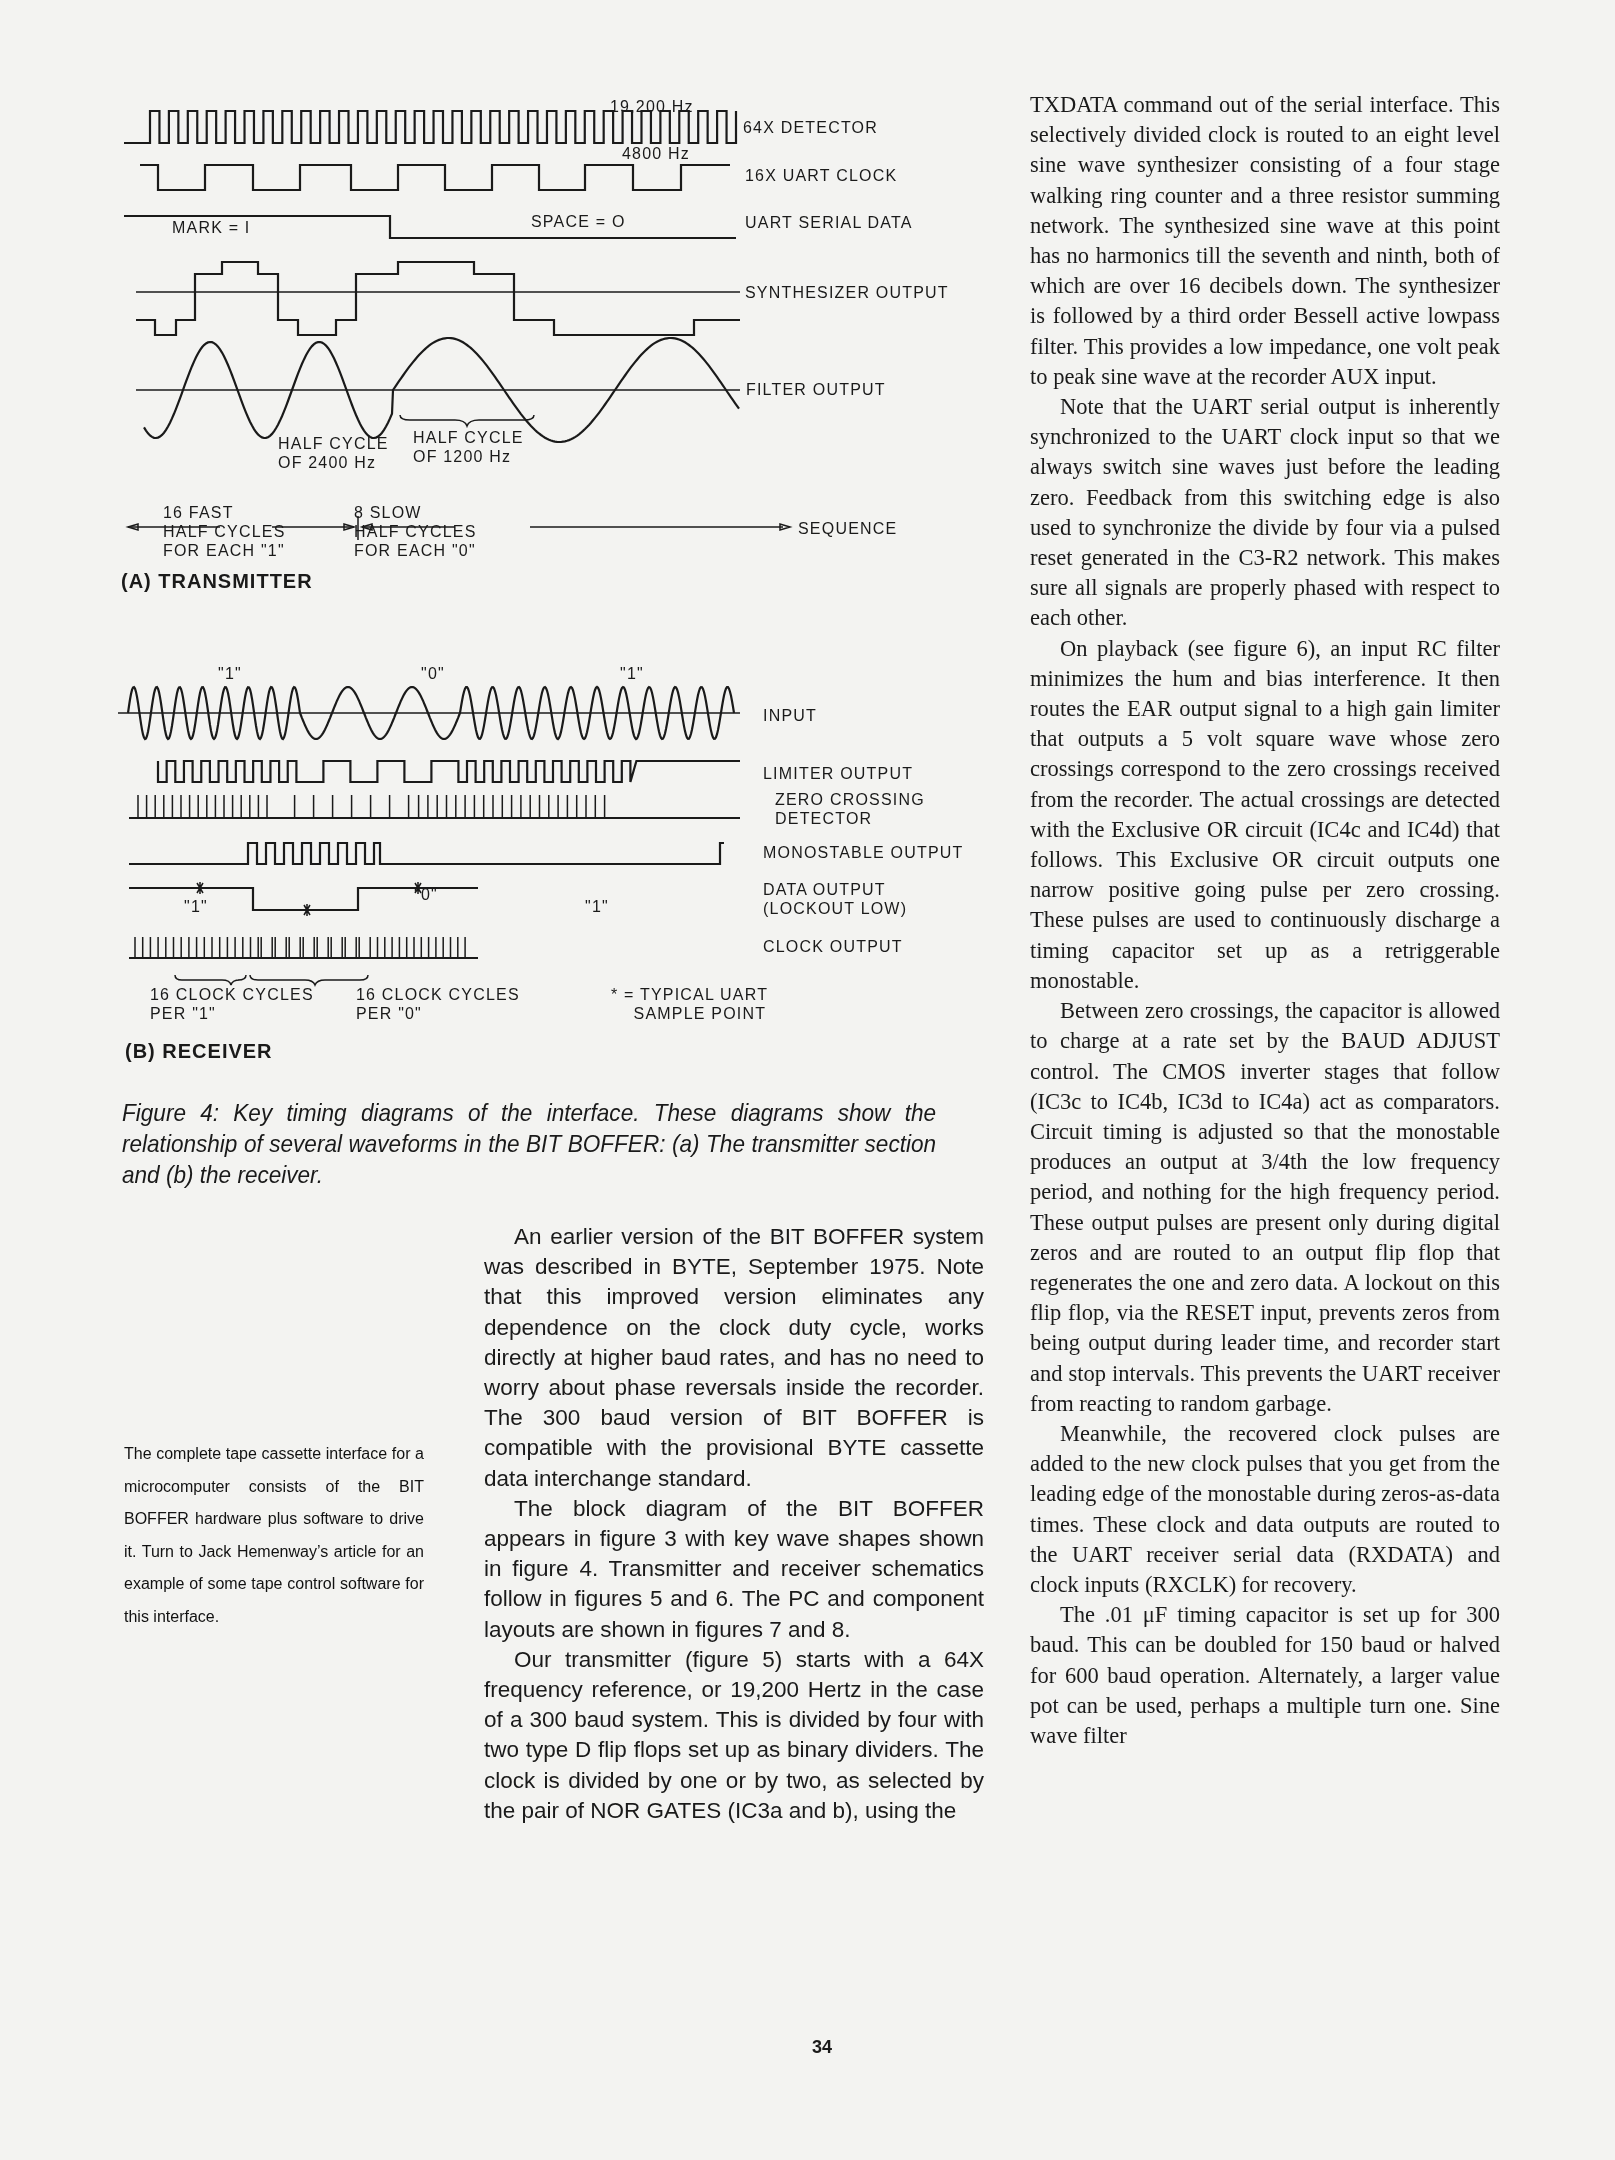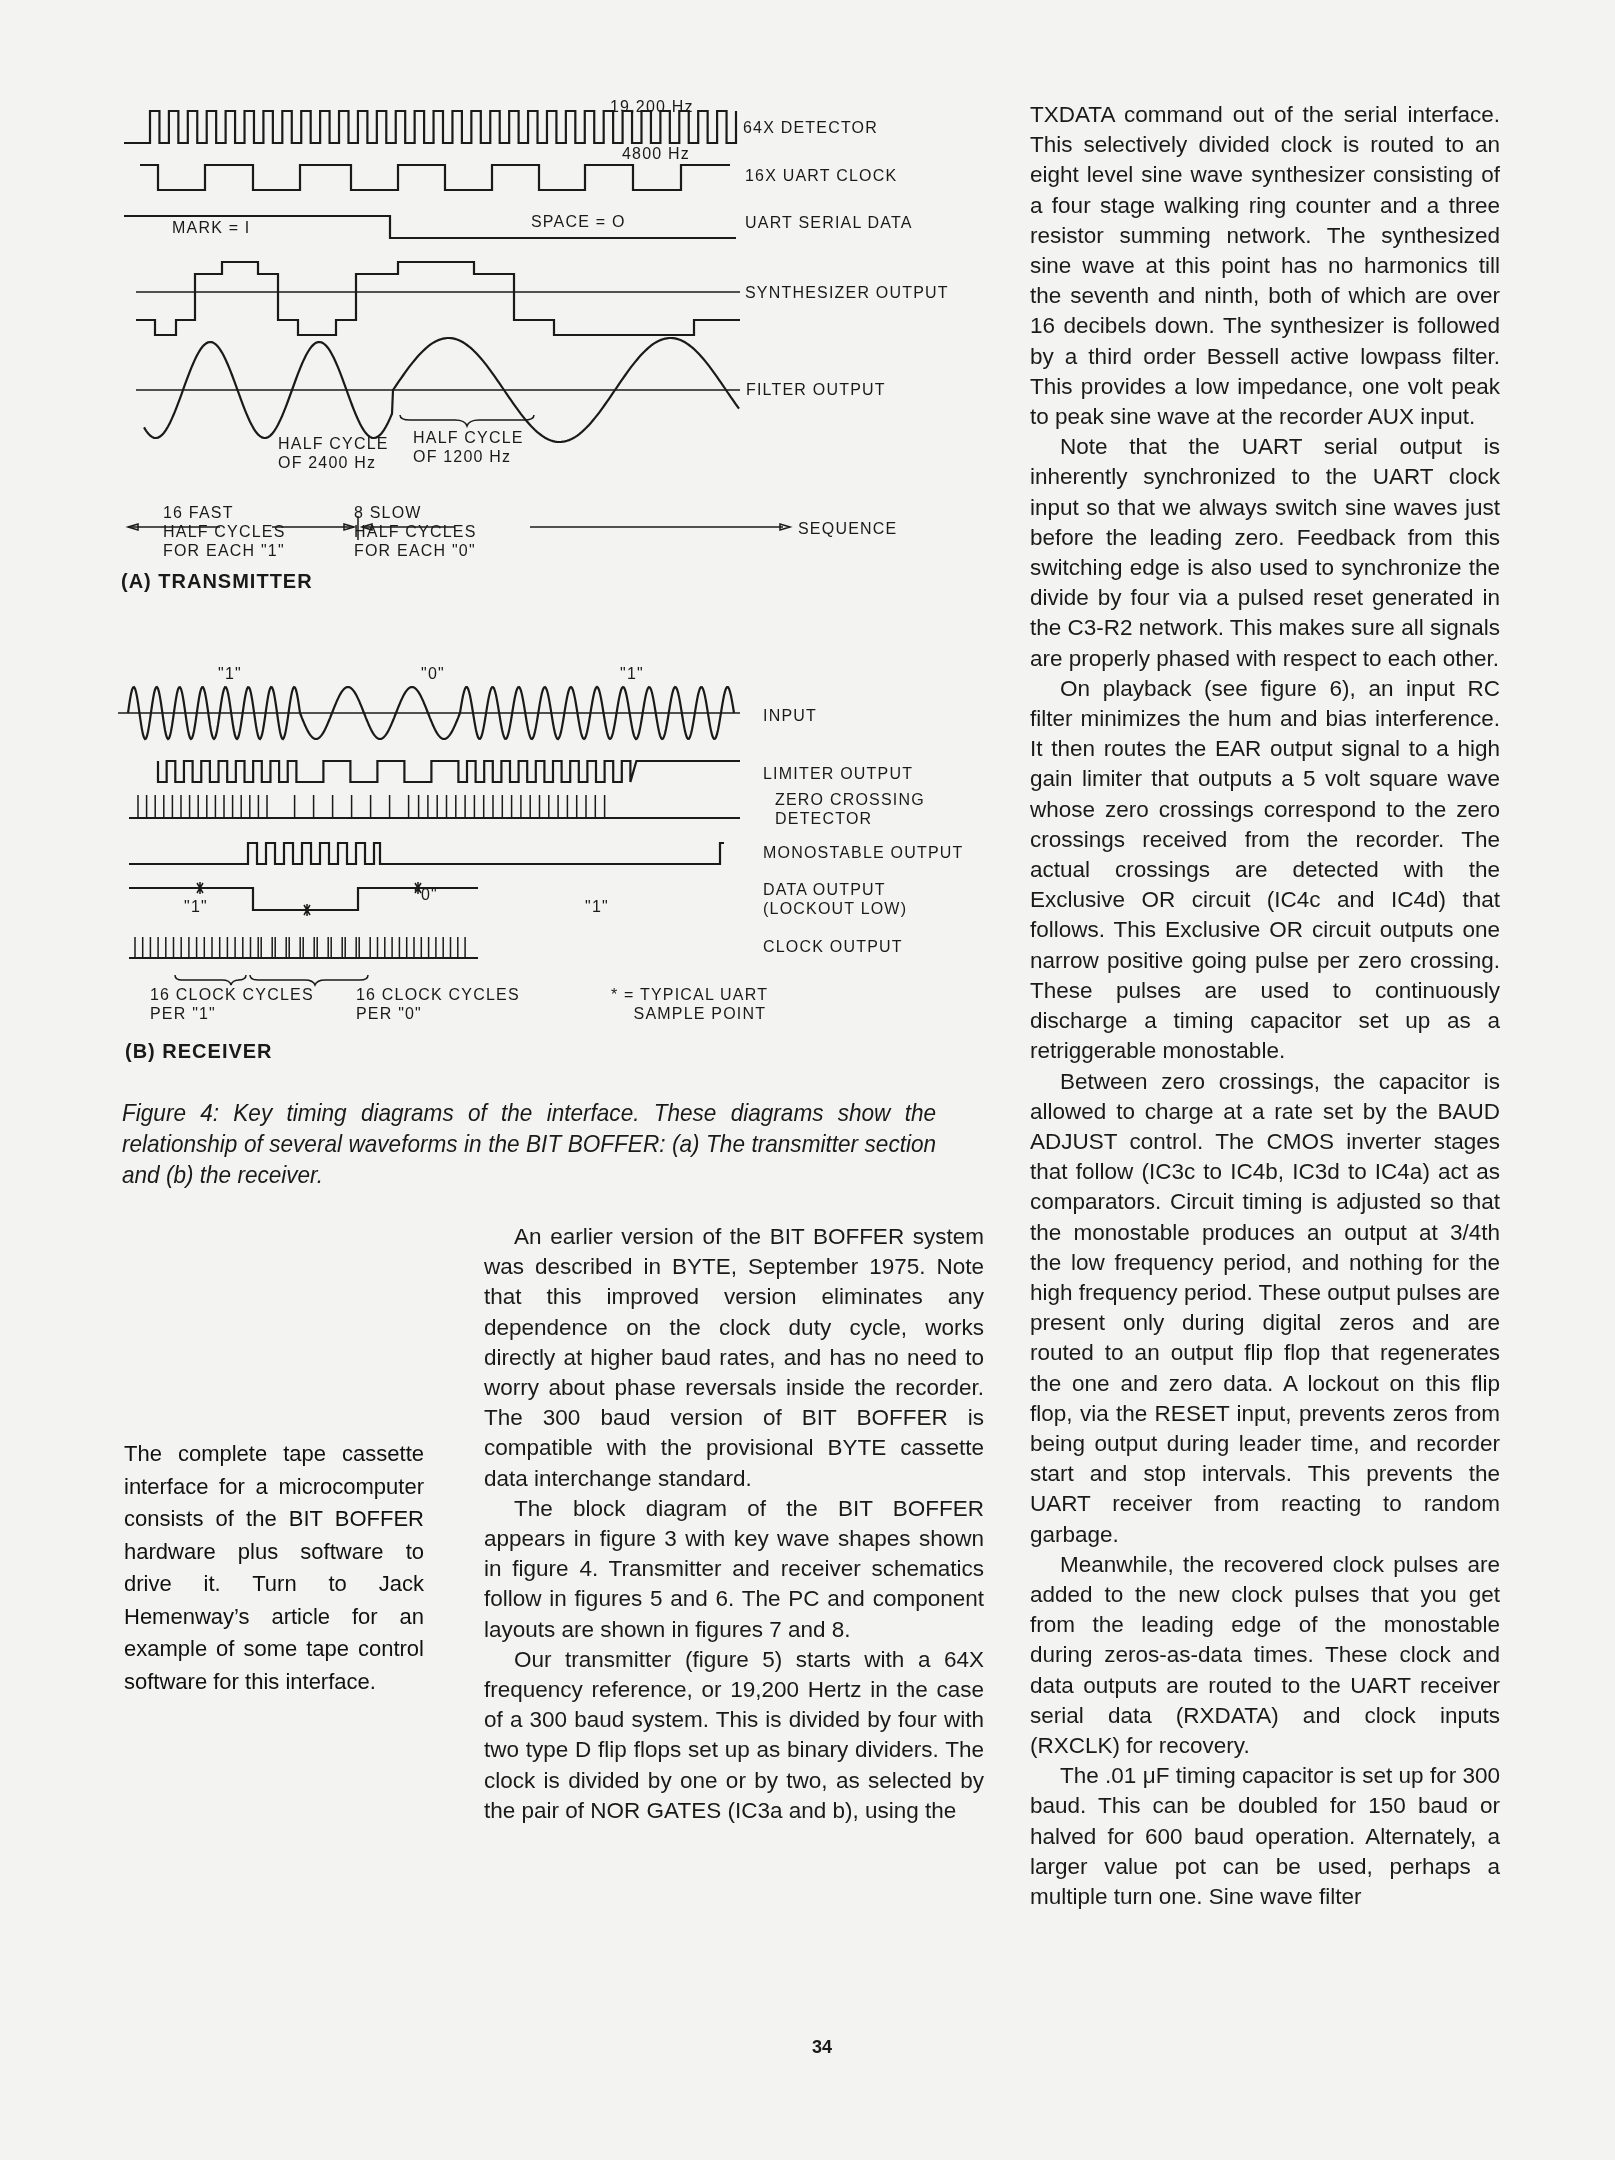--- a/index.html
+++ b/index.html
@@ -21,34 +21,34 @@
     font-size: 20px; font-weight: bold; letter-spacing: 1px; color: #1a1a1a; text-align: center;
   }
   .caption {
     position: absolute; left: 122px; top: 1097px; width: 866px;
     font-family: "Liberation Sans", sans-serif; font-style: italic;
     font-size: 24px; line-height: 31px; text-align: justify; color: #1a1a1a;
     transform: scaleX(0.94); transform-origin: left top;
   }
   .blurb {
     position: absolute; left: 124px; top: 1438px; width: 300px;
-    font-family: "Liberation Sans", sans-serif; font-size: 22px; line-height: 32.5px;
+    font-family: "Liberation Sans", sans-serif; font-size: 16px; line-height: 32.5px;
     text-align: justify; color: #111;
   }
   .col {
     position: absolute; font-family: "Liberation Sans", sans-serif;
     font-size: 22.5px; line-height: 30.2px; text-align: justify; color: #1a1a1a;
   }
   .col p { margin: 0; text-indent: 30px; }
   .col p.noindent { text-indent: 0; }
   .col h3 {
     margin: 20px 0 12px 0; font-weight: normal; font-size: 23px; text-indent: 0;
   }
   #col-mid { left: 484px; top: 1222px; width: 500px; }
-  #col-right { left: 1030px; top: 100px; width: 470px; }
+  #col-right { left: 1030px; top: 90px; width: 470px; font-family: Liberation Serif, serif; }
   .pagenum {
     position: absolute; left: 812px; top: 2037px; font-weight: bold; font-size: 18px;
     font-family: "Liberation Sans", sans-serif;
   }
   .stroke { stroke: #1a1a1a; fill: none; stroke-width: 2.2; stroke-linejoin: miter; }
   .thin { stroke: #1a1a1a; fill: none; stroke-width: 1.5; }
 </style>
 </head>
 <body>
 

